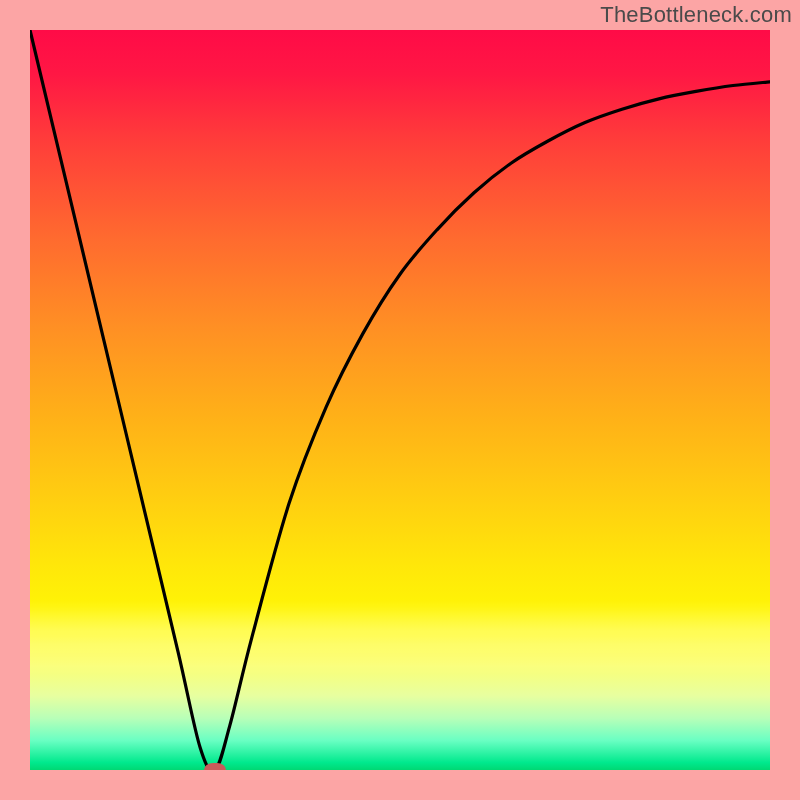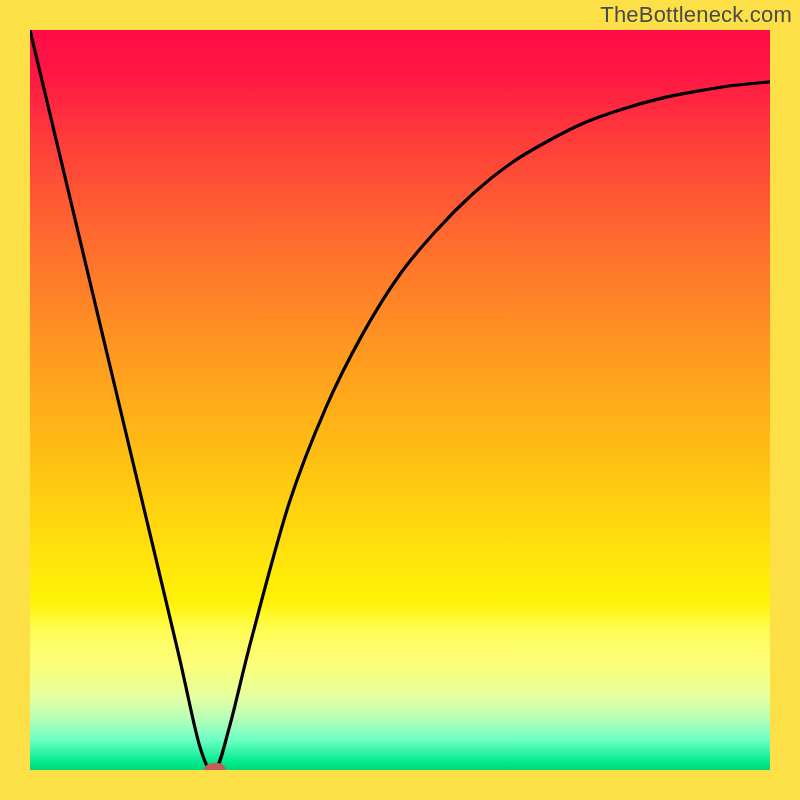--- a/index.html
+++ b/index.html
@@ -8,21 +8,21 @@
     width: 800px;
     height: 800px;
     overflow: hidden;
     background: #000;
     font-family: Arial, Helvetica, sans-serif;
   }
   .frame {
     position: relative;
     width: 800px;
     height: 800px;
-    background: #fde047;
+    background: #fca5a5;
   }
   .watermark {
     position: absolute;
     top: 2px;
     right: 8px;
     color: #4a4a4a;
     font-size: 22px;
     font-weight: 400;
     letter-spacing: 0.2px;
     z-index: 5;

